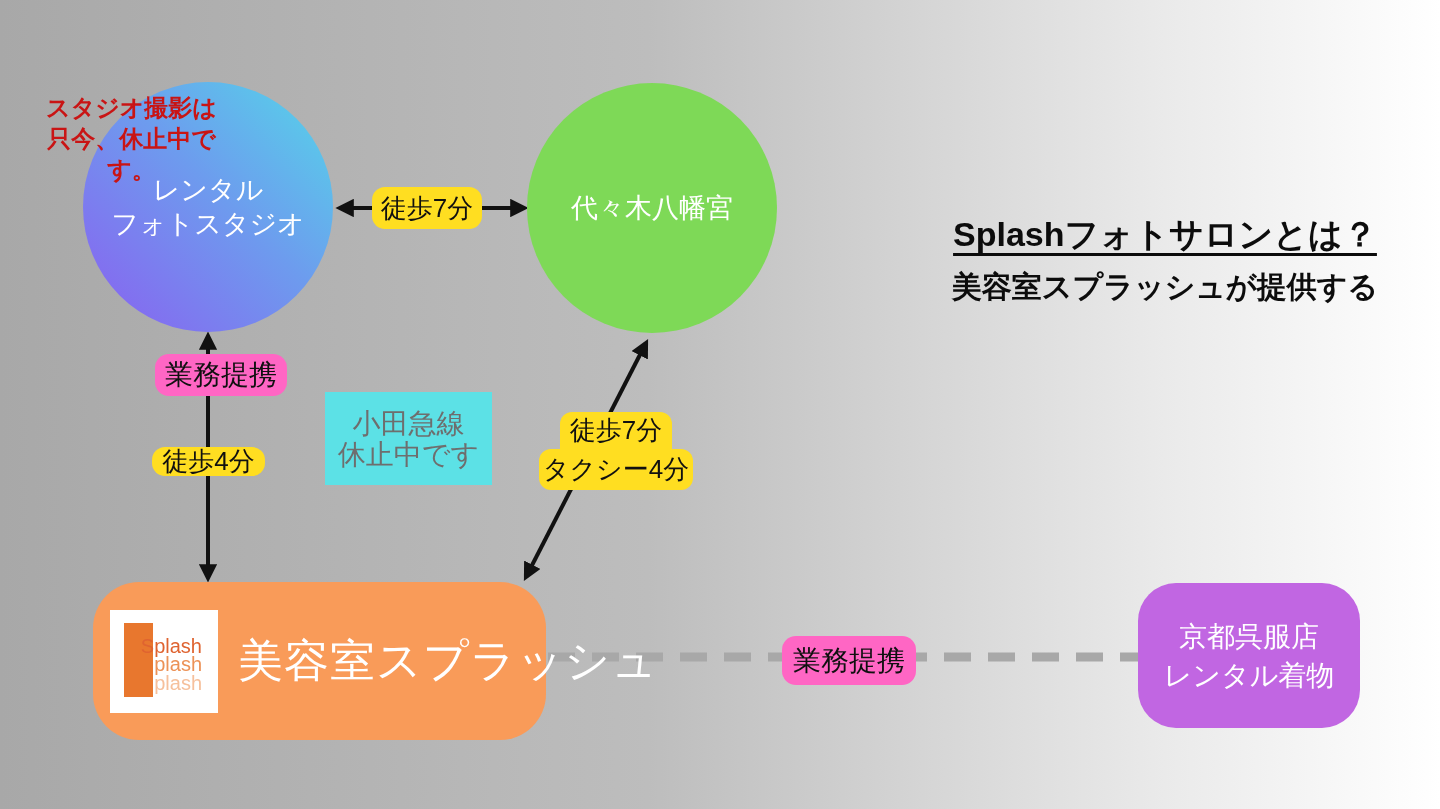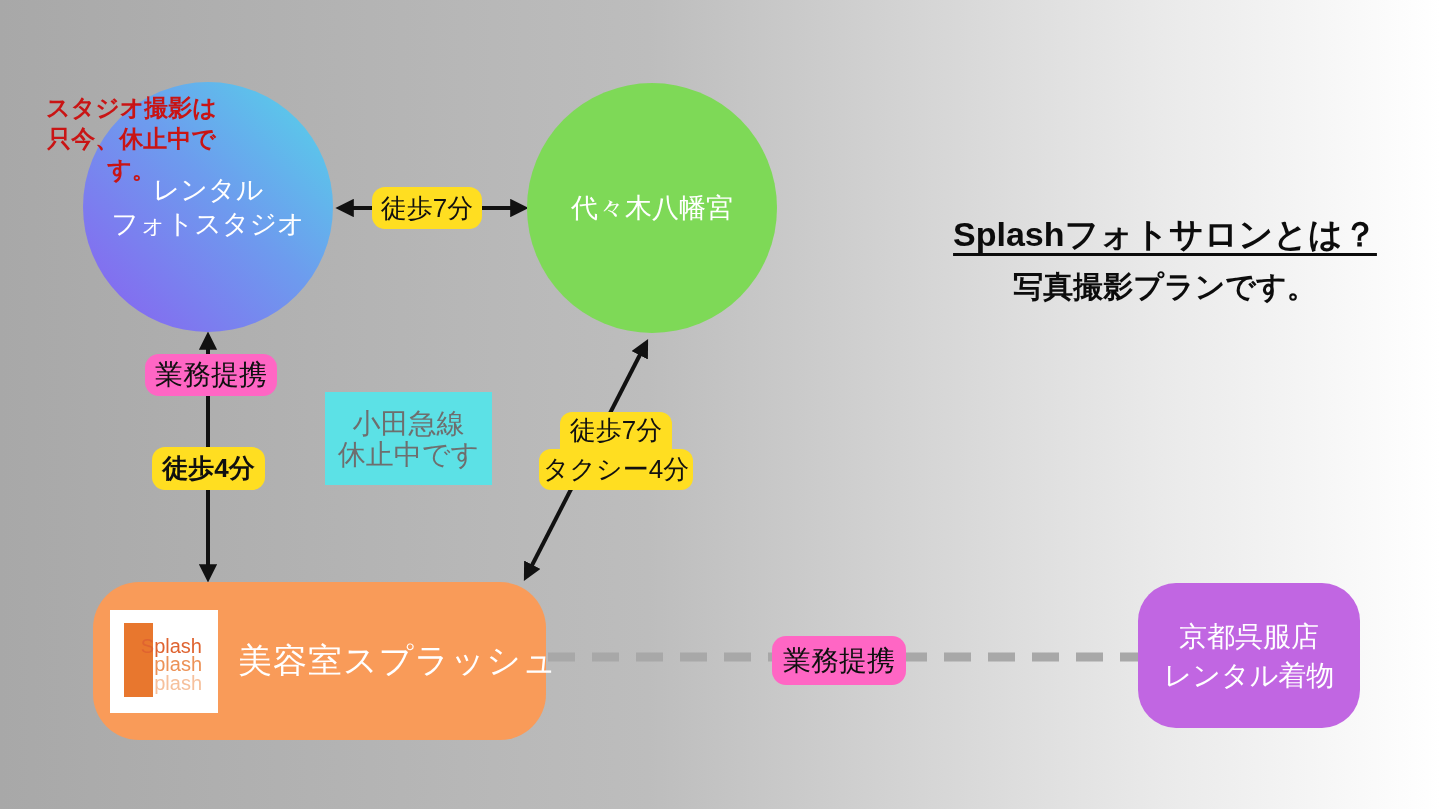--- a/index.html
+++ b/index.html
@@ -41,25 +41,25 @@
     text-align: center; color: #c91414; font-weight: 700;
     font-size: 24px; line-height: 31px; z-index: 4;
   }
 
   
   .badge {
     position: absolute; display: flex; align-items: center; justify-content: center;
     color: #101010; z-index: 3; font-size: 26px;
   }
   .badge-yellow { background: #ffde21; border-radius: 13px; }
-  .badge-pink   { background: #ff66c4; border-radius: 14px; }
+  .badge-pink   { background: #ff66c4; border-radius: 14px; margin-left: 10px; }
 
   .badge-walk7       { left: 372px; top: 187px; width: 110px; height: 42px; }
   .badge-partner-top { left: 145px; top: 354px; width: 132px; height: 42px; font-size: 28px; }
-  .badge-walk4       { left: 152px; top: 447px; width: 113px; height: 43px; font-weight: bold; }
+  .badge-walk4       { left: 152px; top: 447px; width: 113px; height: 29px; }
   .badge-partner-bot { left: 772px; top: 636px; width: 134px; height: 49px; font-size: 28px; }
 
   .badge-stack {
     position: absolute; left: 539px; top: 412px; width: 154px; z-index: 3;
     display: flex; flex-direction: column; align-items: center;
   }
   .badge-stack .row {
     display: flex; align-items: center; justify-content: center;
     background: #ffde21; color: #101010; font-size: 26px;
   }
@@ -92,21 +92,21 @@
     position: absolute; right: 16px; top: 27px; text-align: right;
     font-size: 20px; line-height: 18.5px; letter-spacing: 0;
   }
   .salon-logo .w1 { color: #df6330; }
   .salon-logo .w2 { color: #ec9257; }
   .salon-logo .w3 { color: #f6c09c; }
   .salon-logo .hair {
     position: absolute; left: 16px; bottom: 0; color: #ffffff; font-size: 12px;
   }
   .salon-label {
-    color: #ffffff; font-size: 34px; margin-left: 20px; letter-spacing: 1px;
+    color: #ffffff; font-size: 45px; margin-left: 20px; letter-spacing: 1px;
     white-space: nowrap;
   }
 
   
   .kimono {
     position: absolute; left: 1138px; top: 583px; width: 222px; height: 145px;
     background: #c166e2; border-radius: 38px; z-index: 2;
     display: flex; flex-direction: column; align-items: center; justify-content: center;
     color: #ffffff; font-size: 28px; line-height: 39px; text-align: center;
   }
@@ -219,16 +219,16 @@
   <div class="kimono">
     <div>京都呉服店</div>
     <div>レンタル着物</div>
   </div>
 
 
   <div class="about-heading">
     <span>Splashフォトサロンとは？</span>
   </div>
   <div class="about-body">
-    <div>写真撮影プランです。</div>
+    <div>美容室スプラッシュが提供する</div>
   </div>
 
 </div>
 
 </body></html>

